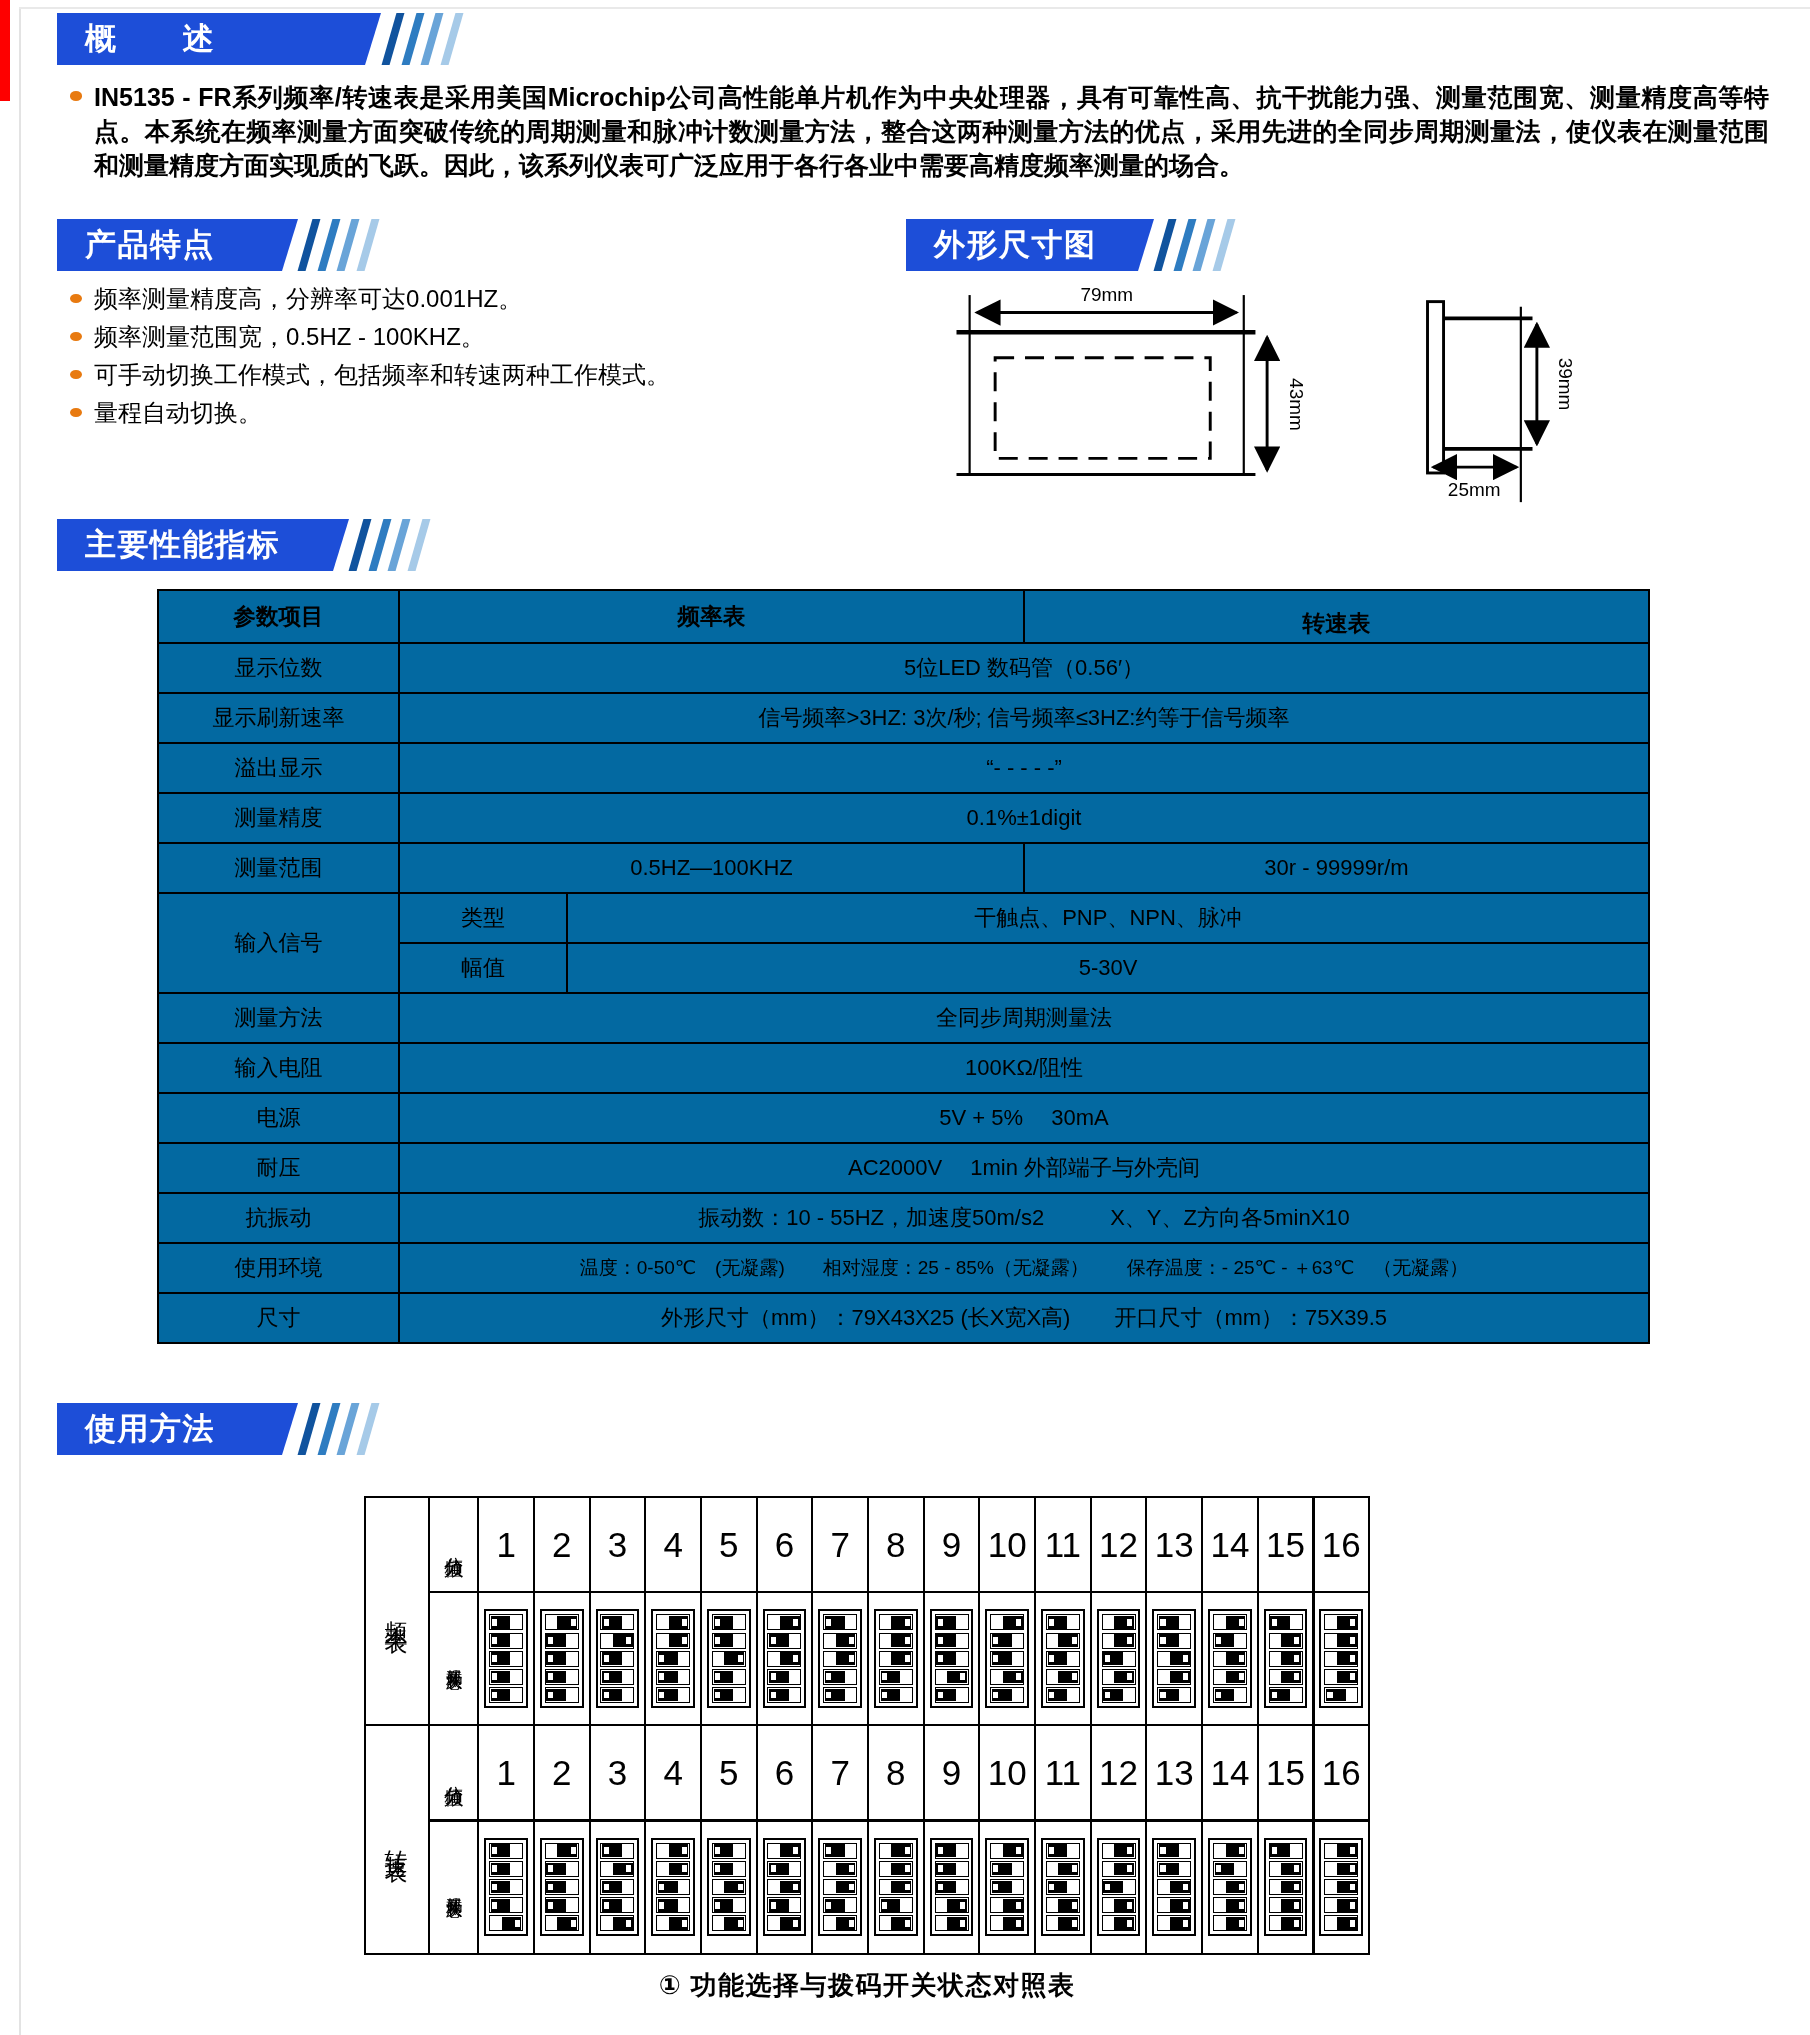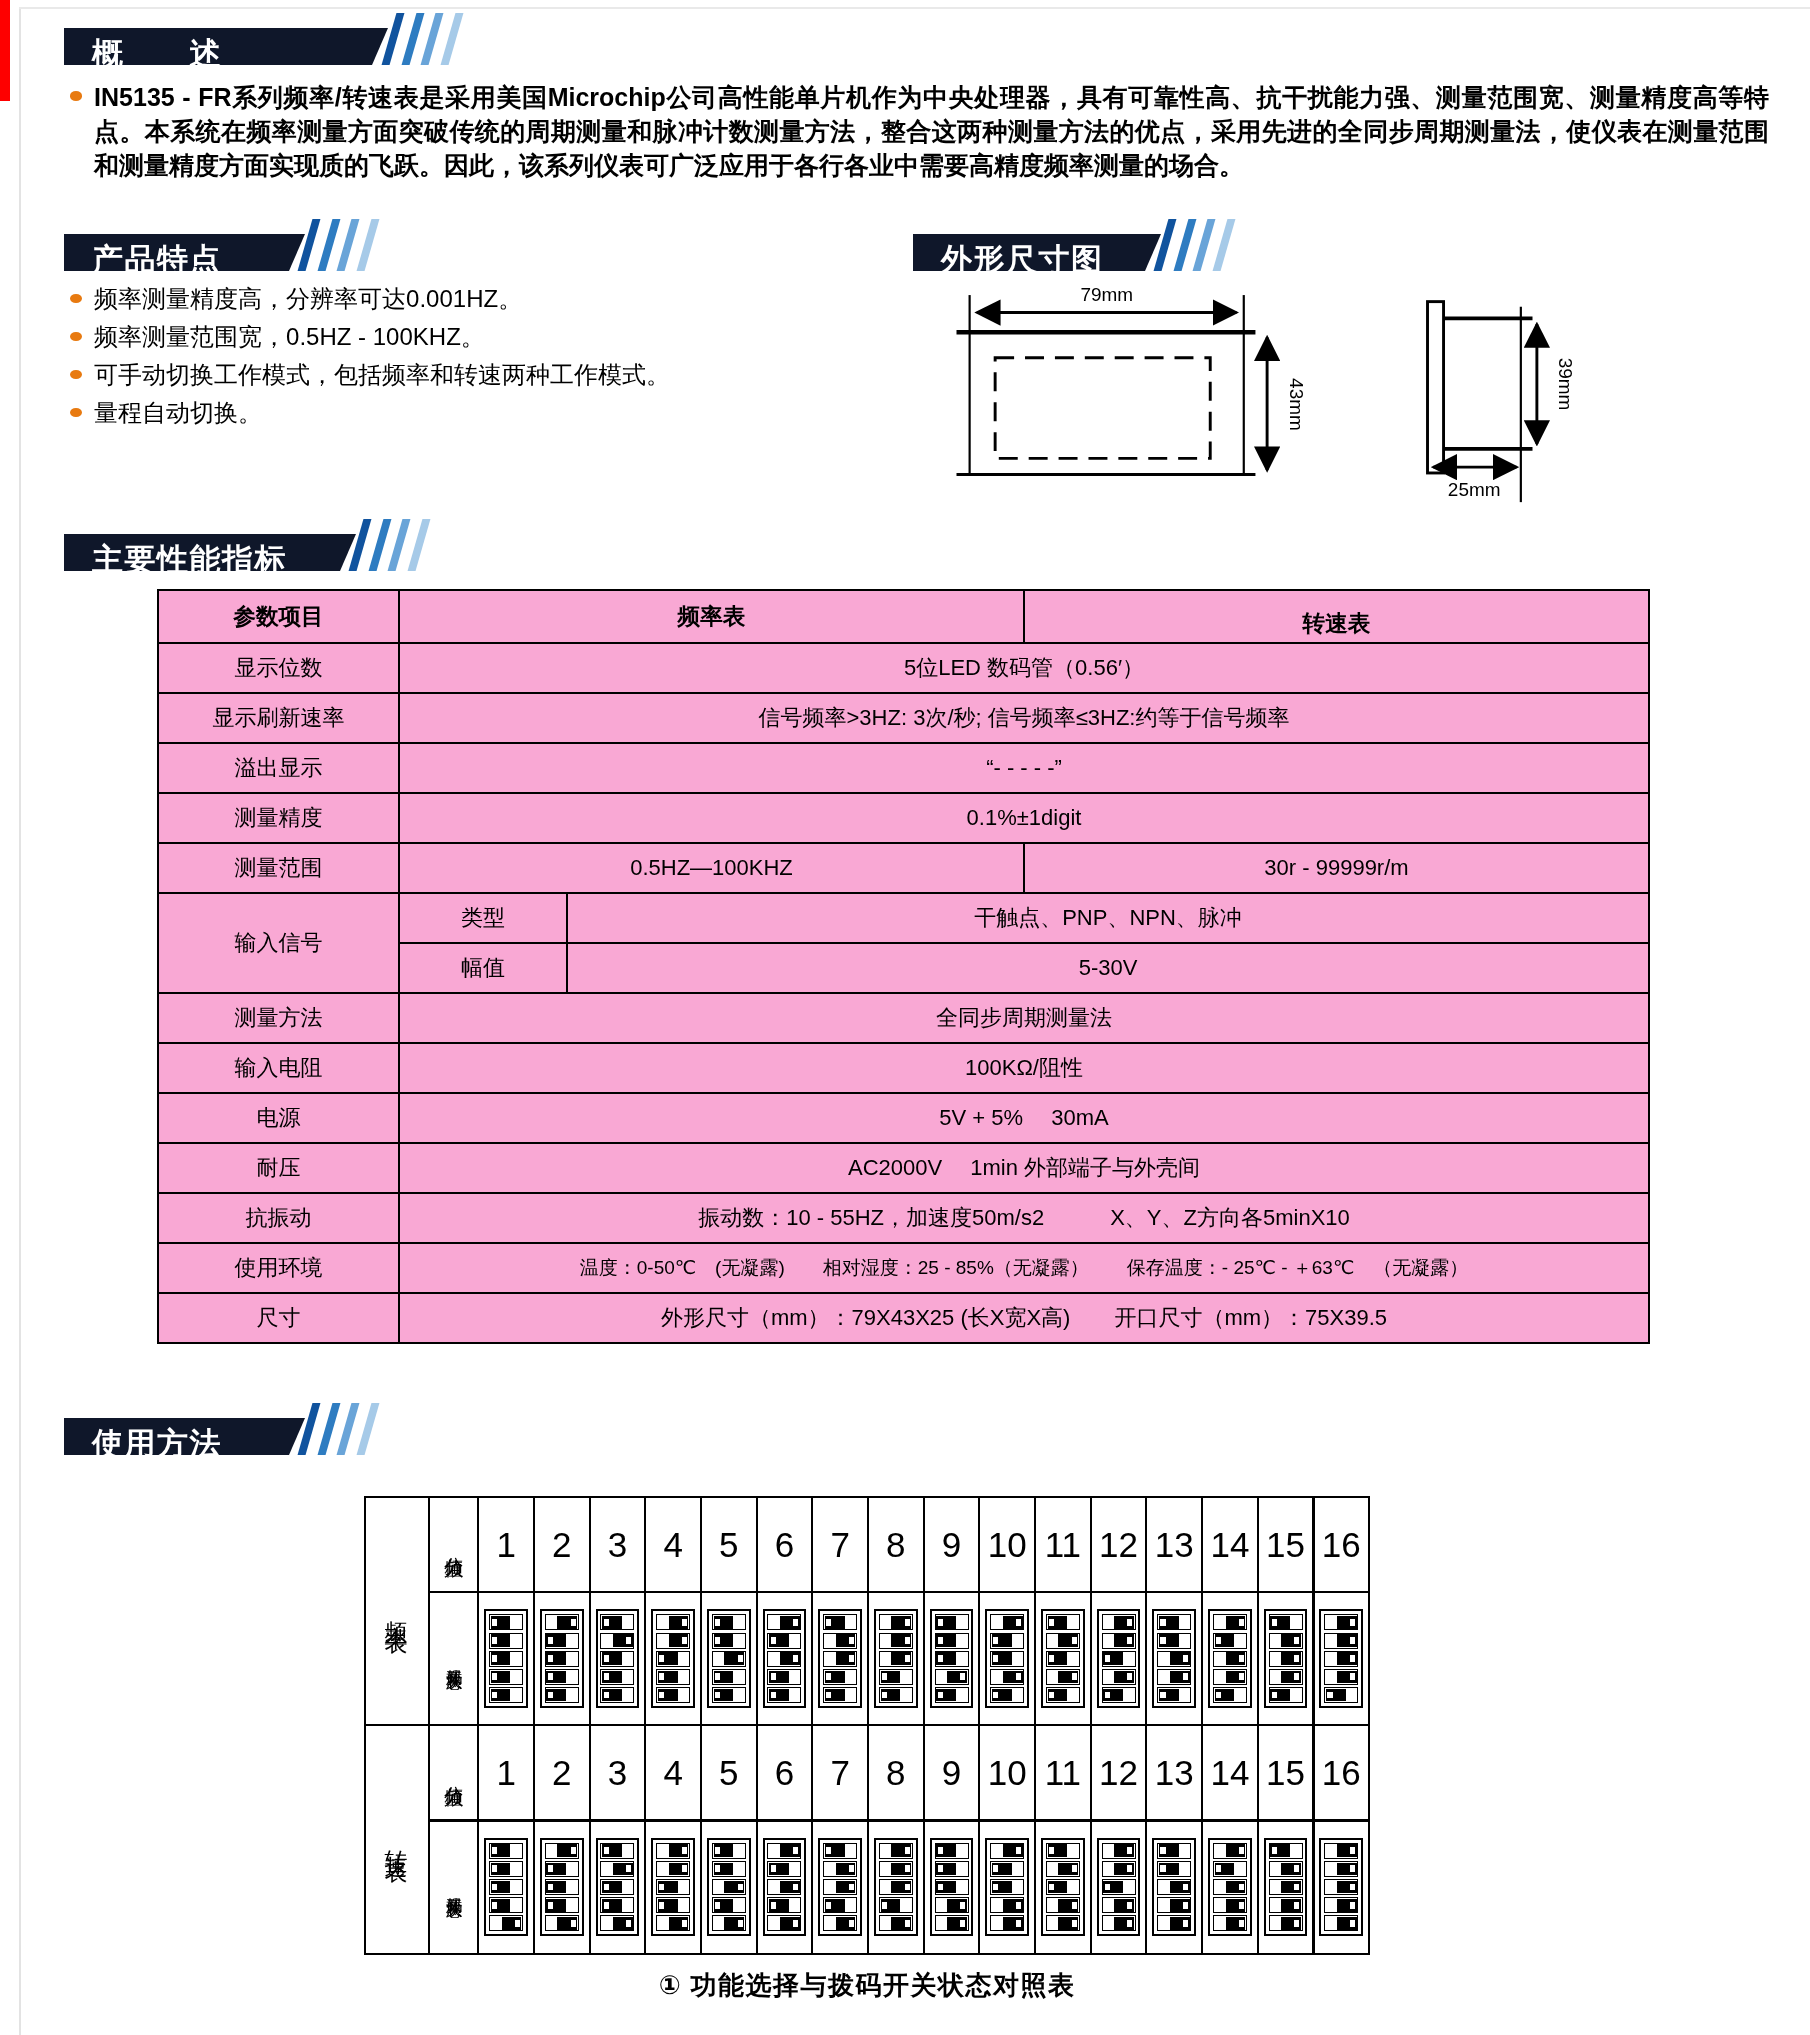--- a/index.html
+++ b/index.html
@@ -8,22 +8,22 @@
     font-family:"Liberation Sans","DejaVu Sans",sans-serif;color:#000;
     overflow:hidden;
   }
   
   .red-bar{position:absolute;left:0;top:0;width:10.2px;height:101px;background:#fe0000;}
   .frame-left{position:absolute;left:19px;top:7.3px;bottom:0;width:1.5px;background:#e3e3e3;}
   .frame-top{position:absolute;left:19px;top:7.3px;right:0;height:1.5px;background:#e9e9e9;}
 
   
   .banner{position:absolute;height:52px;}
-  .bmain{position:absolute;left:7px;top:0;bottom:0;background:#0f172a;
-    clip-path:polygon(0 0,100% 0,calc(100% - 16px) 100%,0 100%);margin-top:15px;}
+  .bmain{position:absolute;left:0;top:0;bottom:0;background:#1d4ed8;
+    clip-path:polygon(0 0,100% 0,calc(100% - 16px) 100%,0 100%);}
   .btxt{display:block;line-height:52px;color:#fff;font-size:31px;font-weight:bold;
     padding-left:28px;letter-spacing:1.5px;white-space:nowrap;}
   .stripes{position:absolute;top:0;height:52px;}
   .stp{position:absolute;top:0;width:8px;height:52px;transform:skewX(-16deg);}
   .stp1{left:0;background:#10539e;} .stp2{left:19.7px;background:#2e7cc1;}
   .stp3{left:39px;background:#69a4d8;} .stp4{left:59px;background:#a6cae8;}
 
   
   .bullet{width:12.4px;height:9.5px;border-radius:50%;background:#e87a10;flex:0 0 auto;}
   .overview{position:absolute;left:70px;top:80px;width:1699px;display:flex;gap:11.7px;}
@@ -33,21 +33,21 @@
   .feature-item{display:flex;gap:11.7px;margin-bottom:8px;}
   .feature-item .bullet{margin-top:9.5px;}
   .feature-text{font-size:24px;font-weight:normal;line-height:30px;white-space:nowrap;}
 
   
   .dim-svg{position:absolute;left:904px;top:276px;}
 
   
   .spec-table{position:absolute;left:157px;top:589px;border-collapse:collapse;table-layout:fixed;}
   .spec-table td{border:2.9px solid #000;height:48px;text-align:center;vertical-align:middle;
-    font-size:22px;padding:0 5.8px;background:#f9a8d4;}
+    font-size:22px;padding:0 5.8px;background:#0369a1;}
   .spec-table td.hdr{font-weight:bold;font-size:22.6px;}
   .spec-table td.hdr-bottom{vertical-align:bottom;padding-bottom:2.9px;}
   .spec-table td.small{font-size:19px;}
 
   
   #dip-table{position:absolute;left:364px;top:1496px;width:1006px;
     display:grid;grid-template-columns:62px 47px repeat(16,1fr);
     grid-template-rows:93px 131px 93px 131px;
     background:#000;gap:2.2px;border:2.9px solid #000;box-sizing:border-box;}
   .dt-cell{background:#fff;display:flex;align-items:center;justify-content:center;}

